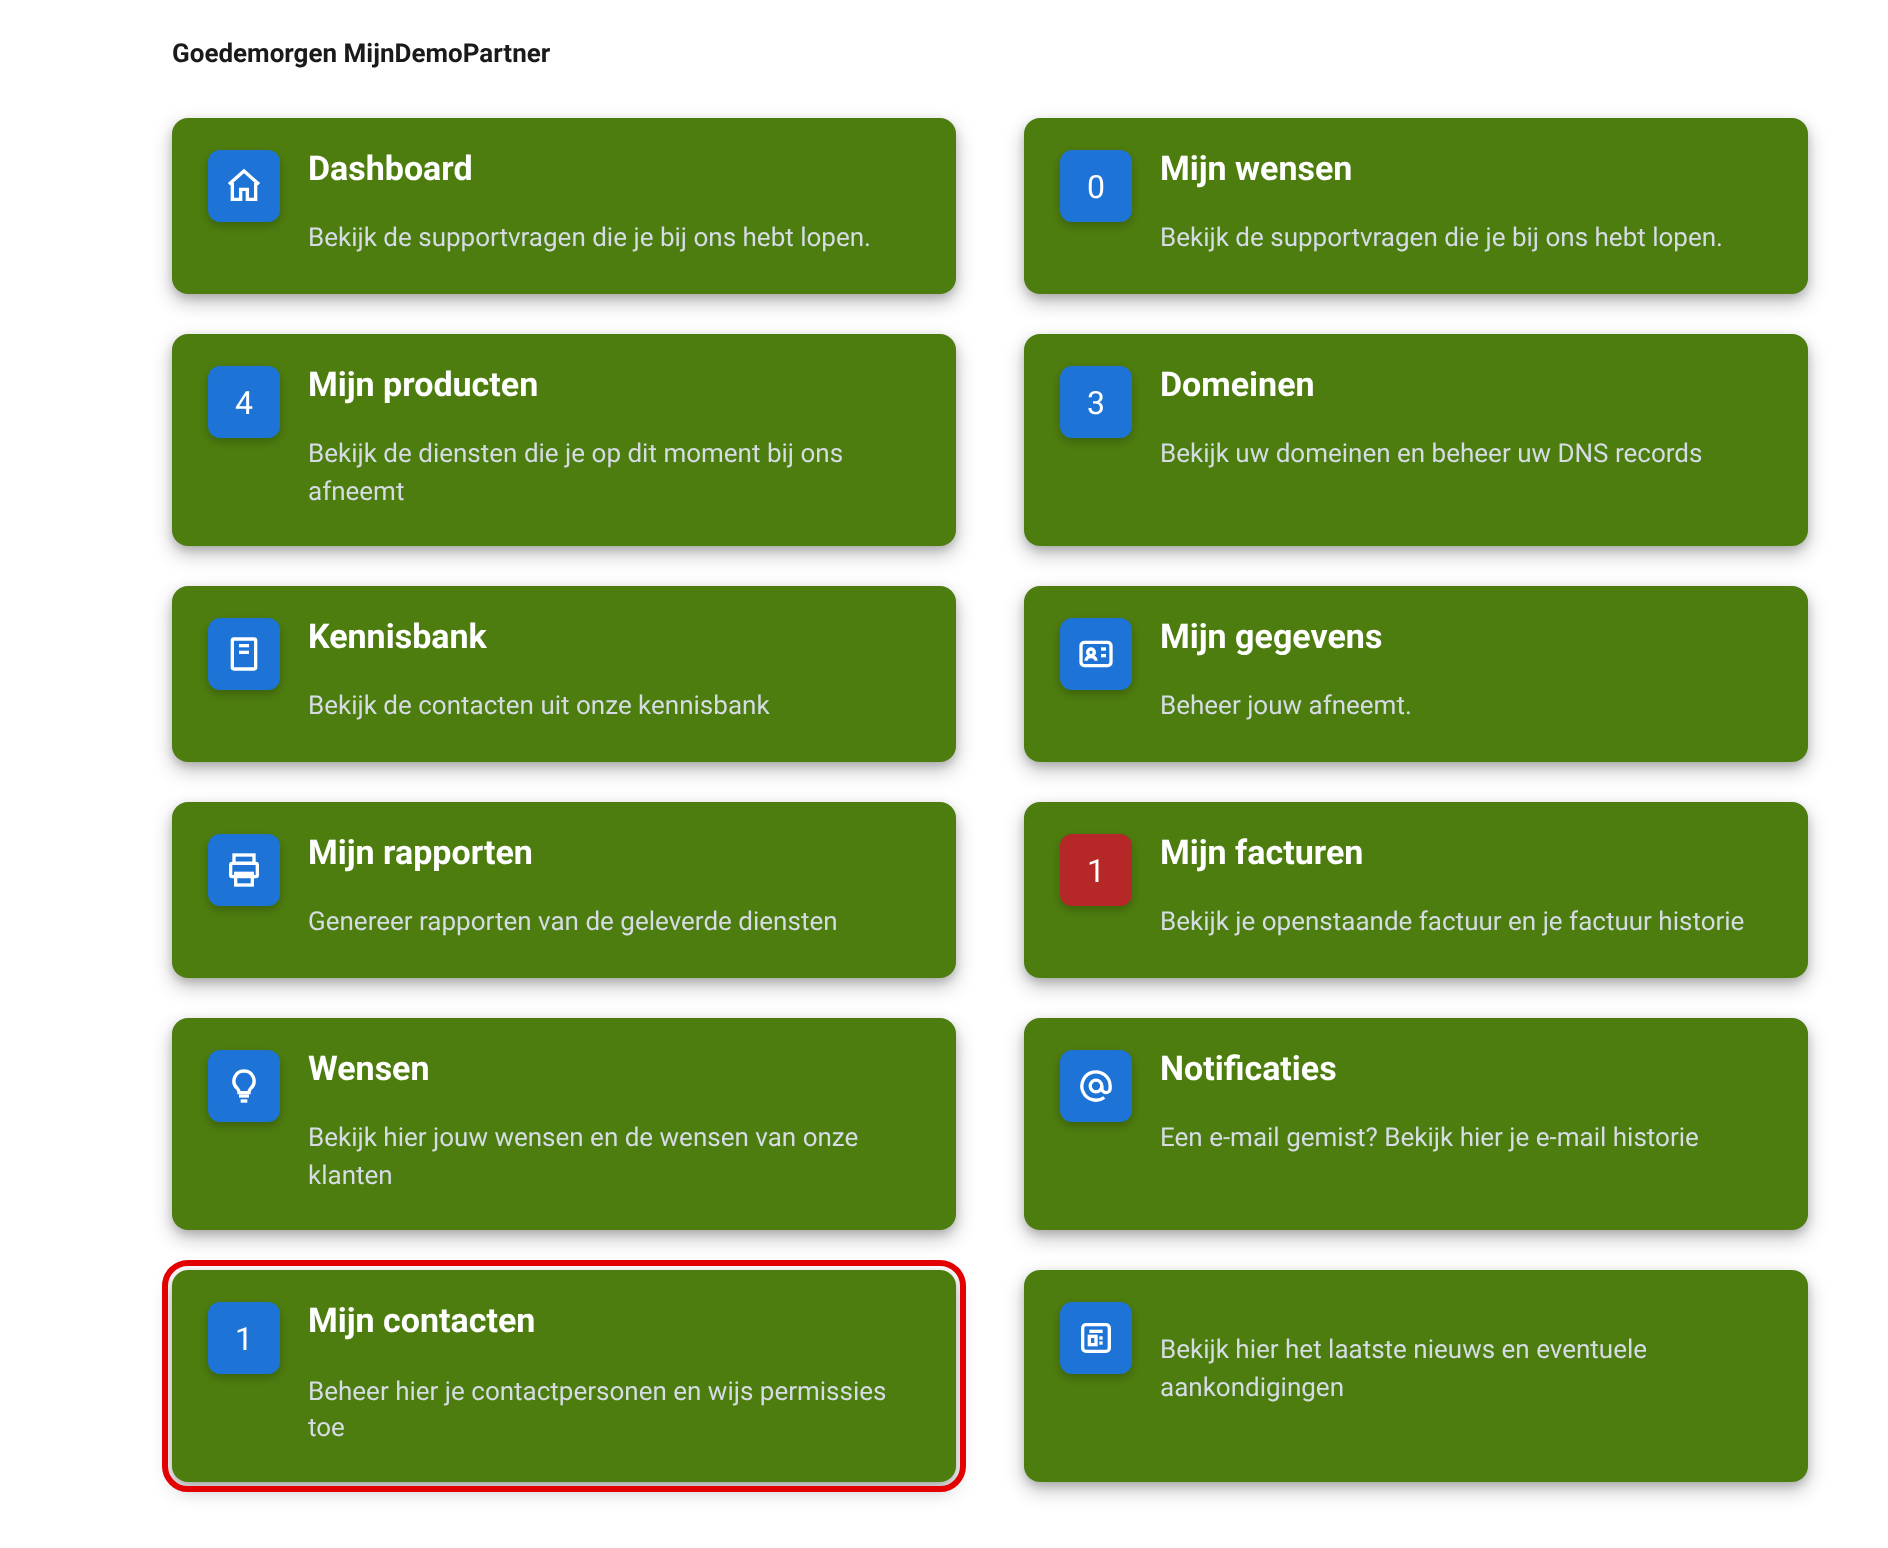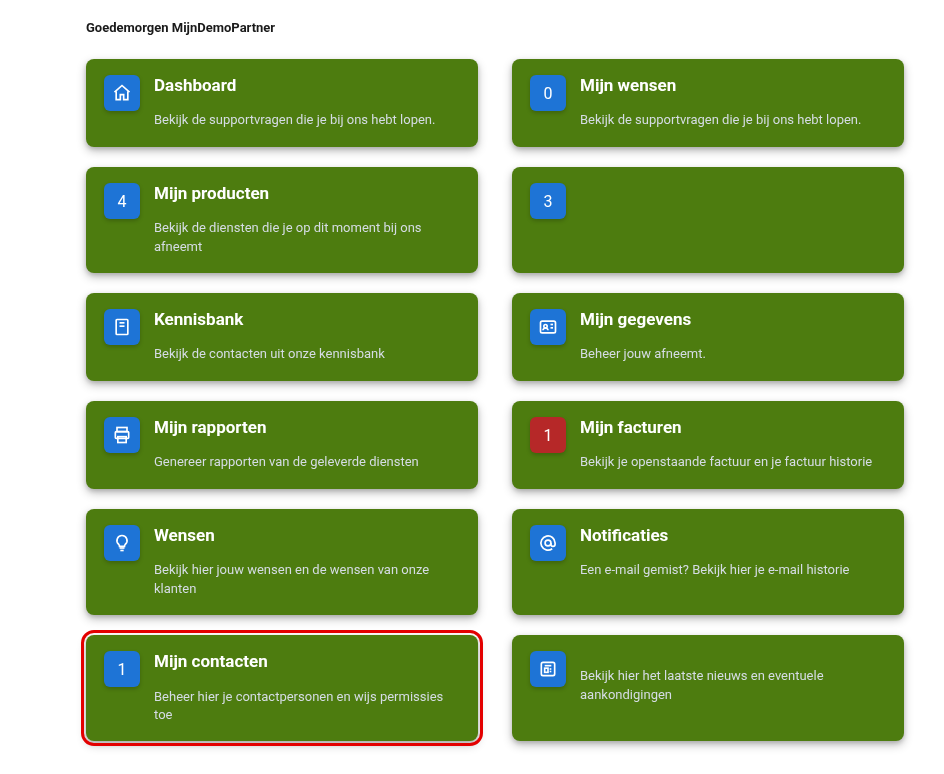--- a/index.html
+++ b/index.html
@@ -115,20 +115,24 @@
   <div class="card">
     <div class="card-icon">4</div>
     <div class="card-body">
       <div class="card-title">Mijn producten</div>
       <div class="card-desc">Bekijk de diensten die je op dit moment bij ons afneemt</div>
     </div>
   </div>
 
   <div class="card">
     <div class="card-icon">3</div>
+    <div class="card-body">
+      <div class="card-title">Domeinen</div>
+      <div class="card-desc">Bekijk uw domeinen en beheer uw DNS records</div>
+    </div>
   </div>
 
   <div class="card">
     <div class="card-icon">
       <svg viewBox="0 0 24 24">
           <rect x="5" y="3" width="14" height="18" rx="1"></rect>
           <line x1="9" y1="7" x2="15" y2="7"></line>
           <line x1="9" y1="11" x2="15" y2="11"></line>
         </svg>
     </div>

